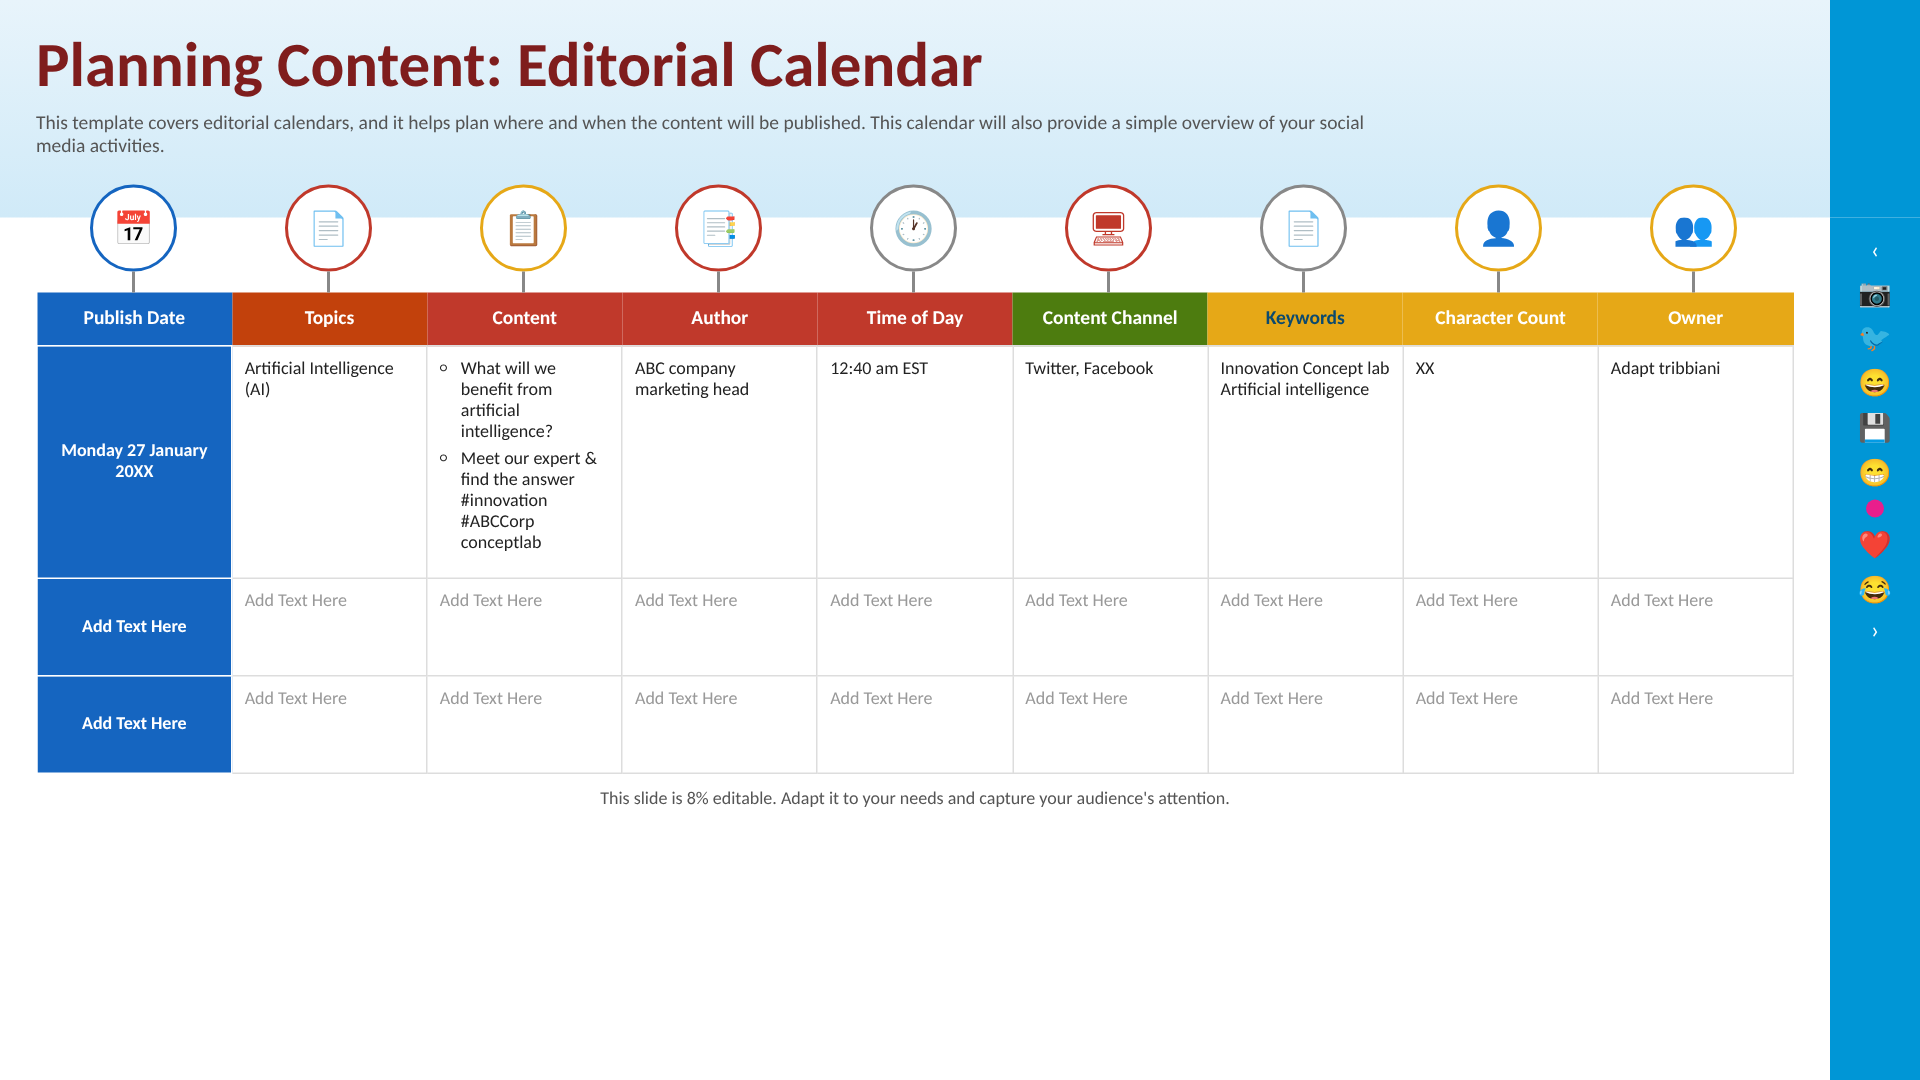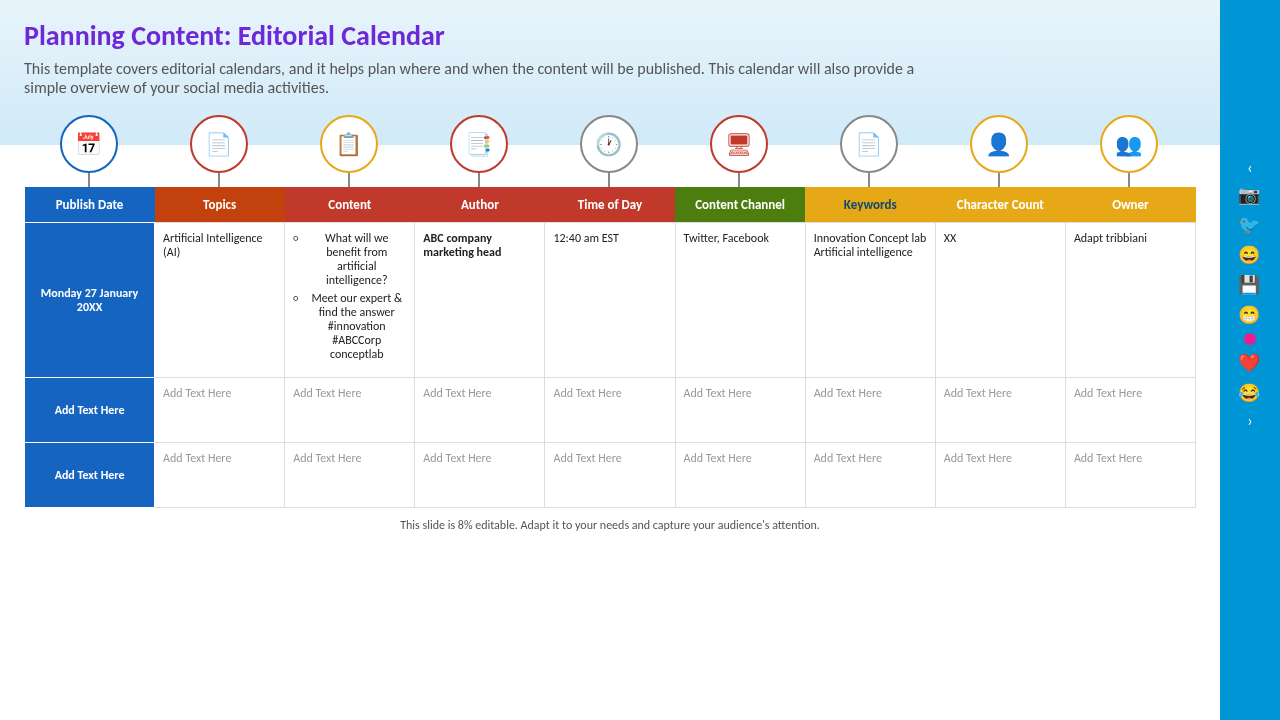--- a/index.html
+++ b/index.html
@@ -52,27 +52,27 @@
 
     
     .main {
       position: relative;
       padding: 18px 24px 10px 24px;
       width: 1220px;
       z-index: 1;
     }
 
     .page-title {
-      font-size: 28px;
+      font-size: 42px;
       font-weight: 700;
-      color: #6d28d9;
+      color: #7f1d1d;
       margin-bottom: 6px;
     }
     .page-subtitle {
-      font-size: 16px;
+      font-size: 13px;
       color: #555;
       margin-bottom: 18px;
       max-width: 900px;
     }
     .icon-circle {
       width: 58px;
       height: 58px;
       border-radius: 50%;
       border: 2px solid;
       display: flex;
@@ -159,21 +159,20 @@
     }
 
     .content-list {
       list-style: none;
       padding: 0;
     }
     .content-list li {
       padding-left: 14px;
       position: relative;
       margin-bottom: 4px;
-      text-align: center;
     }
     .content-list li::before {
       content: "○";
       position: absolute;
       left: 0;
       font-size: 9px;
       top: 1px;
     }
 
     .footer-text {
@@ -290,21 +289,21 @@
 
         <tr>
           <td class="blue-cell" style="width:130px; height:155px;">Monday 27 January 20XX</td>
           <td style="width:130px;">Artificial Intelligence (AI)</td>
           <td style="width:130px;">
             <ul class="content-list">
               <li>What will we benefit from artificial intelligence?</li>
               <li>Meet our expert &amp; find the answer #innovation #ABCCorp conceptlab</li>
             </ul>
           </td>
-          <td style="width:130px;font-weight:bold;">ABC company marketing head</td>
+          <td style="width:130px;">ABC company marketing head</td>
           <td style="width:130px;">12:40 am EST</td>
           <td style="width:130px;">Twitter, Facebook</td>
           <td style="width:130px;">Innovation Concept lab Artificial intelligence</td>
           <td style="width:130px;">XX</td>
           <td style="width:130px;">Adapt tribbiani</td>
         </tr>
 
         <tr>
           <td class="add-text-blue" style="width:130px; height:65px;">Add Text Here</td>
           <td style="width:130px; color:#999;">Add Text Here</td>

